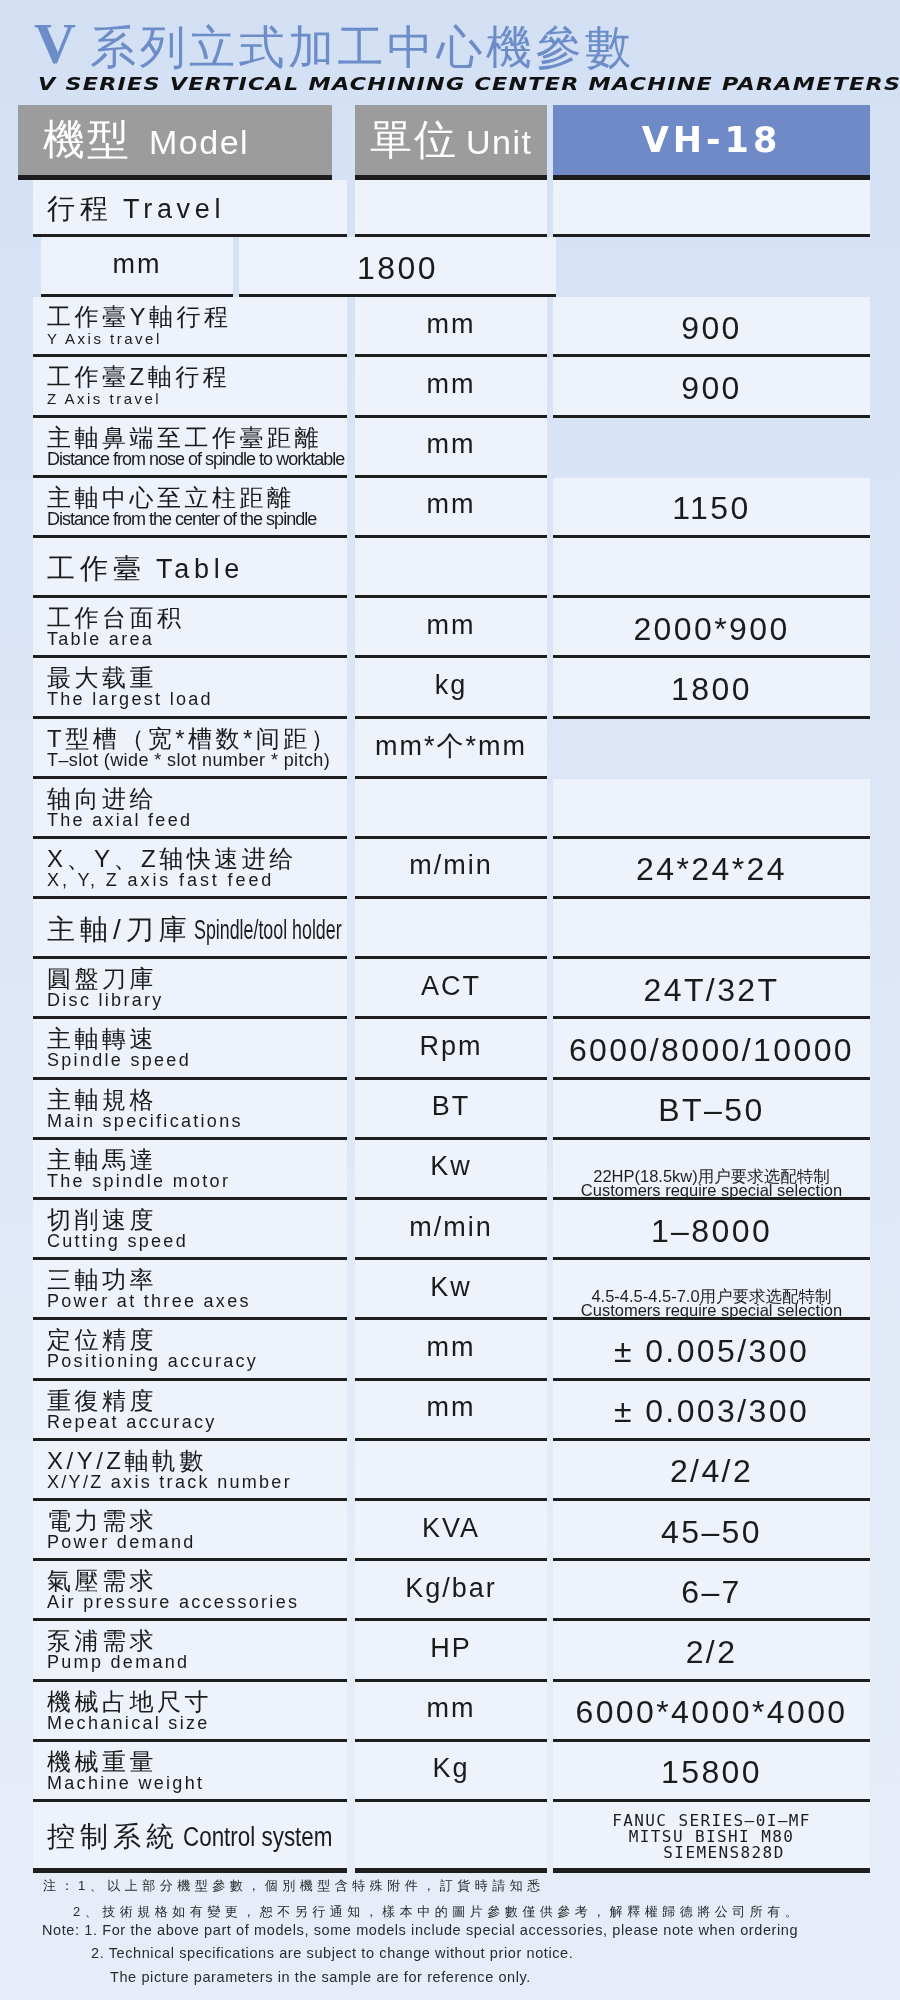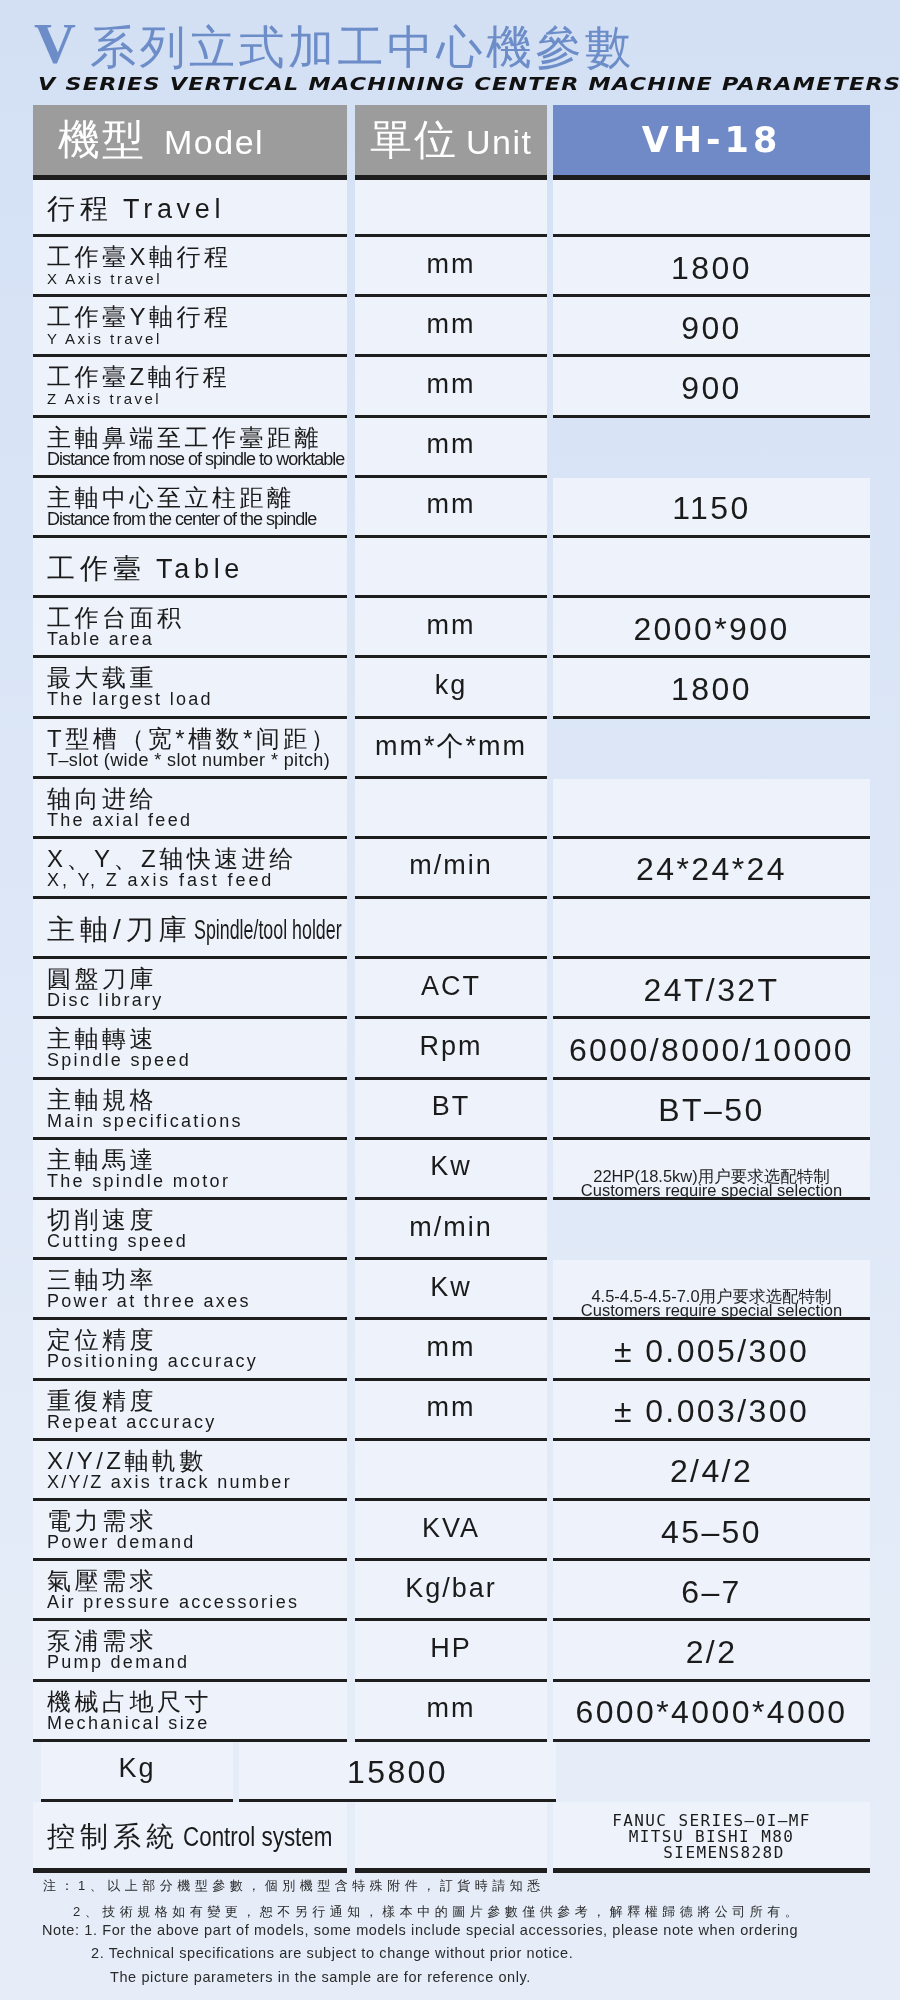--- a/index.html
+++ b/index.html
@@ -25,21 +25,21 @@
     font-size: 18px; letter-spacing: 1px; white-space: nowrap;
     transform: scaleX(1.237); transform-origin: 0 50%; color: #111;
   }
 
   
   .hdr {
     position: absolute; top: 105px; height: 75px;
     border-bottom: 5px solid #1d1d1d;
     display: flex; align-items: center; color: #fff; white-space: nowrap;
   }
-  .h1 { left: 33px; width: 314px; background: #9c9c9c; padding-left: 25px; }
+  .h1 { left: 18px; width: 314px; background: #9c9c9c; padding-left: 25px; }
   .h2 { left: 355px; width: 192px; background: #9c9c9c; padding-left: 15px; }
   .h3 { left: 553px; width: 317px; background: #6f8ac6; justify-content: center; }
   .hcn { font-size: 42px; letter-spacing: 2px; }
   .hen { font-size: 34px; letter-spacing: 1.5px; }
   .h1 .hen { margin-left: 18px; }
   .h2 .hen { margin-left: 8px; }
   .hmodel { font-family: "DejaVu Sans", sans-serif; font-weight: bold; font-size: 35px; letter-spacing: 4px; }
 
   
   .tbl { position: absolute; top: 180px; left: 33px; width: 837px; }
@@ -125,24 +125,20 @@
     </div>
     <div class="c c2 unit">
         <span></span>
       </div>
     <div class="c c3 val">
         <span></span>
       </div>
   </div>
 
   <div class="row">
-    <div class="c c1 lbl">
-      <div class="cn">工作臺X軸行程</div>
-      <div class="en s15">X Axis travel</div>
-    </div>
     <div class="c c2 unit">
         <span>mm</span>
       </div>
     <div class="c c3 val">
         <span>1800</span>
       </div>
   </div>
 
   <div class="row">
     <div class="c c1 lbl">
@@ -333,20 +329,23 @@
   </div>
 
   <div class="row">
     <div class="c c1 lbl">
       <div class="cn">切削速度</div>
       <div class="en">Cutting speed</div>
     </div>
     <div class="c c2 unit">
         <span>m/min</span>
       </div>
+    <div class="c c3 val">
+        <span>1–8000</span>
+      </div>
   </div>
 
   <div class="row">
     <div class="c c1 lbl">
       <div class="cn">三軸功率</div>
       <div class="en">Power at three axes</div>
     </div>
     <div class="c c2 unit">
         <span>Kw</span>
       </div>
@@ -441,20 +440,24 @@
     </div>
     <div class="c c2 unit">
         <span>mm</span>
       </div>
     <div class="c c3 val">
         <span>6000*4000*4000</span>
       </div>
   </div>
 
   <div class="row">
+    <div class="c c1 lbl">
+      <div class="cn">機械重量</div>
+      <div class="en">Machine weight</div>
+    </div>
     <div class="c c2 unit">
         <span>Kg</span>
       </div>
     <div class="c c3 val">
         <span>15800</span>
       </div>
   </div>
 
   <div class="row last">
     <div class="c c1 sec">

